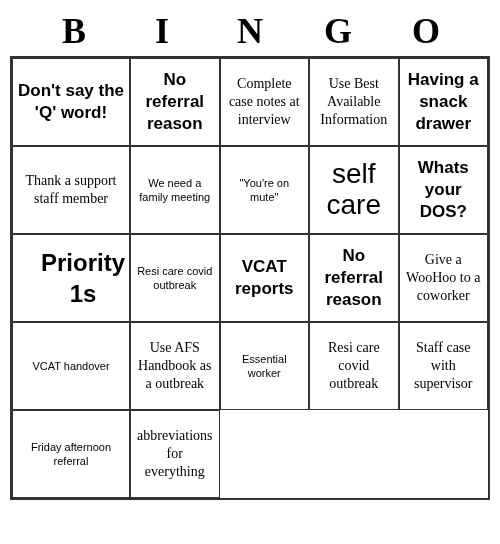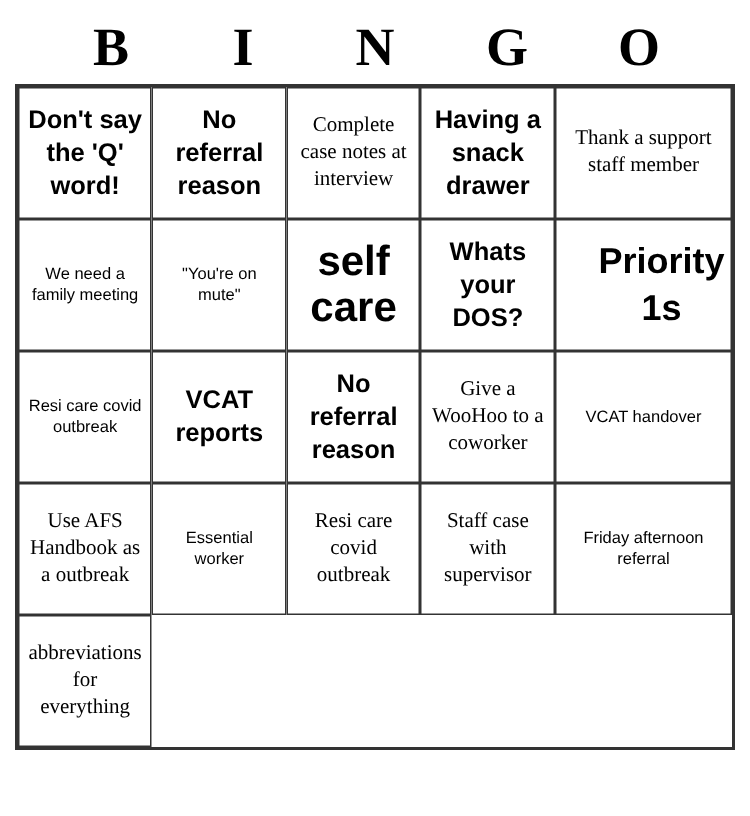--- a/index.html
+++ b/index.html
@@ -57,21 +57,21 @@
       background: #fff;
     }
 
     .bingo-cell.medium-text {
       font-size: 17px;
       font-weight: bold;
     }
 
     .bingo-cell.large-bold {
       font-size: 28px;
-      font-weight: bold;
+      font-weight: normal;
       line-height: 1.1;
     }
 
     .bingo-cell.xl-text {
       font-size: 24px;
       font-weight: bold;
       padding-left: 28px;
     }
 
     .bingo-cell.small-text {
@@ -87,20 +87,21 @@
     <span class="bingo-letter">I</span>
     <span class="bingo-letter">N</span>
     <span class="bingo-letter">G</span>
     <span class="bingo-letter">O</span>
   </div>
 
 <div class="bingo-grid">
     <div class="bingo-cell medium-text">Don't say the 'Q' word!</div>
     <div class="bingo-cell medium-text">No referral reason</div>
     <div class="bingo-cell small-text">Complete case notes at interview</div>
+    <div class="bingo-cell small-text">Use Best Available Information</div>
     <div class="bingo-cell medium-text">Having a snack drawer</div>
     <div class="bingo-cell small-text">Thank a support staff member</div>
     <div class="bingo-cell">We need a family meeting</div>
     <div class="bingo-cell">"You're on mute"</div>
     <div class="bingo-cell large-bold">self care</div>
     <div class="bingo-cell medium-text">Whats your DOS?</div>
     <div class="bingo-cell xl-text">Priority 1s</div>
     <div class="bingo-cell">Resi care covid outbreak</div>
     <div class="bingo-cell medium-text">VCAT reports</div>
     <div class="bingo-cell medium-text">No referral reason</div>

